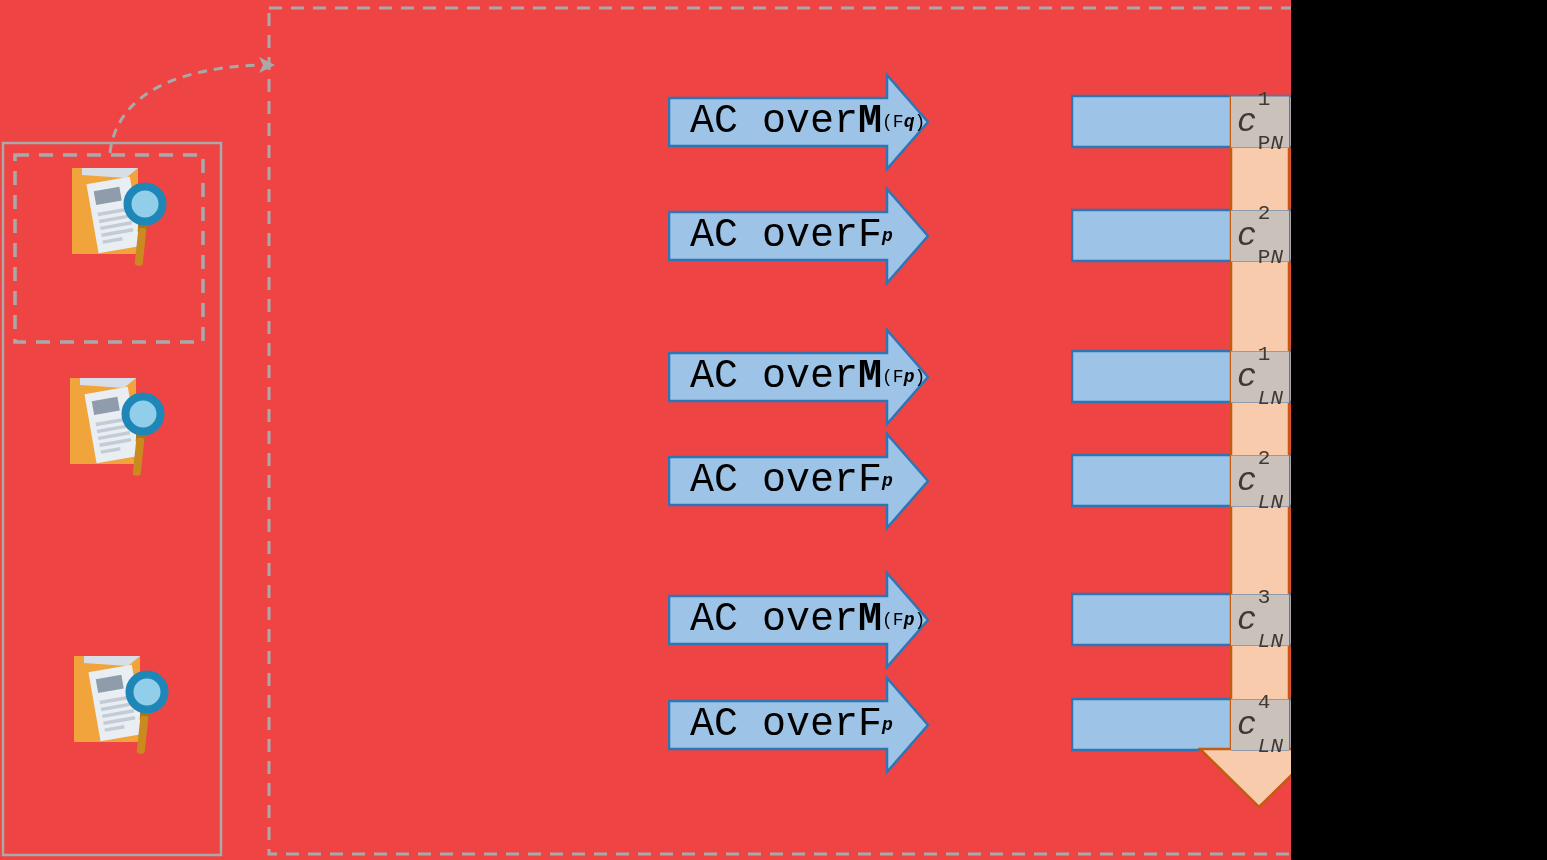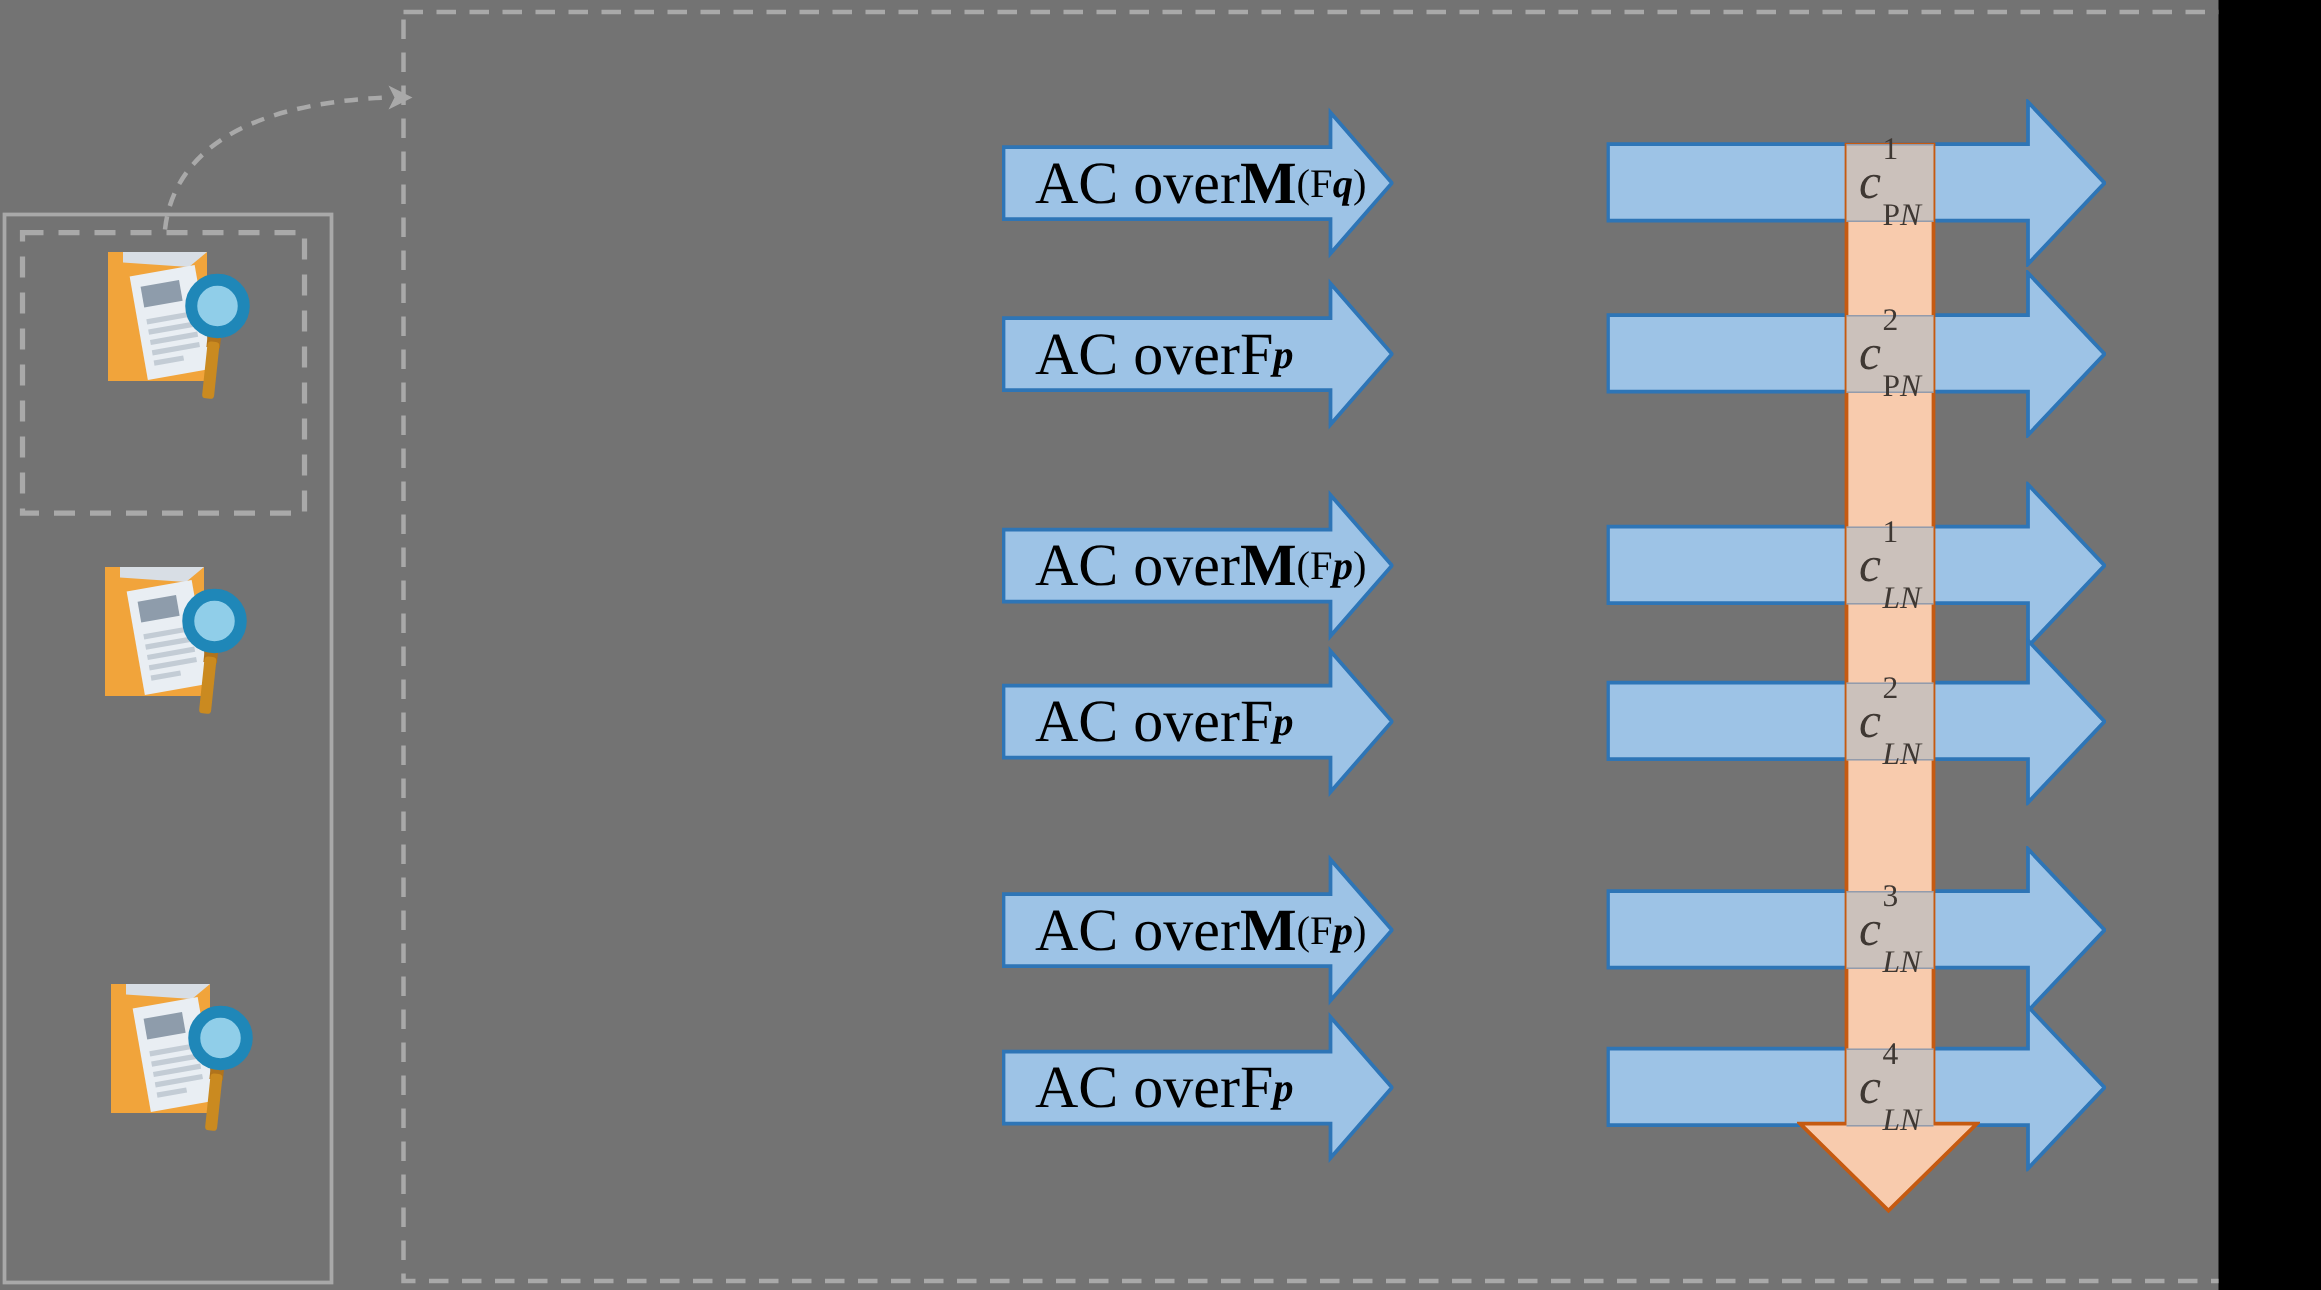--- a/index.html
+++ b/index.html
@@ -1,25 +1,25 @@
 <!DOCTYPE html>
 <html style="--arrow-fill: #9DC3E6; --arrow-stroke: #2E75B6; --band-fill: #F8CBAD; --band-stroke: #C55A11; --tag-fill: #CBC1BB; --tag-text: #3F3833; --dash-gray: #A9A9A9;"><head>
 <meta charset="utf-8">
 <style>
   html,body{margin:0;padding:0;background:#000;}
-  #stage{position:relative;width:1479px;height:860px;background:#737373;overflow:hidden;
-         font-family:Liberation Serif, serif;}
+  #stage{position:relative;width:1291px;height:860px;background:#ef4444;overflow:hidden;
+         font-family:Liberation Mono, monospace;}
   #bg{position:absolute;left:0;top:0;}
   .row{position:absolute;left:0;width:100%;height:112px;}
   .label-arrow{position:absolute;left:668px;top:1px;width:261px;height:110px;}
   .flow-arrow{position:absolute;left:1071px;top:0;width:333px;height:112px;}
   .label-text{position:absolute;left:690px;top:30px;height:52px;display:flex;align-items:center;
               font-size:40px;color:#000;white-space:nowrap;z-index:3;line-height:1;}
   .label-text .sym-b{font-weight:bold;}
-  .ssub{font-size:27px;vertical-align:-12px;line-height:1;}
+  .ssub{font-size:18px;vertical-align:-12px;line-height:1;}
   .ssub .v{font-weight:bold;font-style:italic;}
   .band{position:absolute;left:1198px;top:95px;z-index:4;}
   .ctag{position:absolute;left:1231px;top:30px;width:58px;height:52px;z-index:6;
         background:var(--tag-fill);display:flex;align-items:center;justify-content:center;
         border-top:1px solid rgba(110,130,160,.6);border-bottom:1px solid rgba(110,130,160,.6);
         box-sizing:border-box;color:var(--tag-text);}
   .ctag .cbase{font-style:italic;font-size:33px;line-height:1;}
   .ctag .stack{display:inline-flex;flex-direction:column;align-items:flex-start;margin-left:1px;}
   .ctag .sup{font-size:21px;line-height:.95;}
   .ctag .sub{font-size:21px;line-height:.95;margin-top:24px;}

